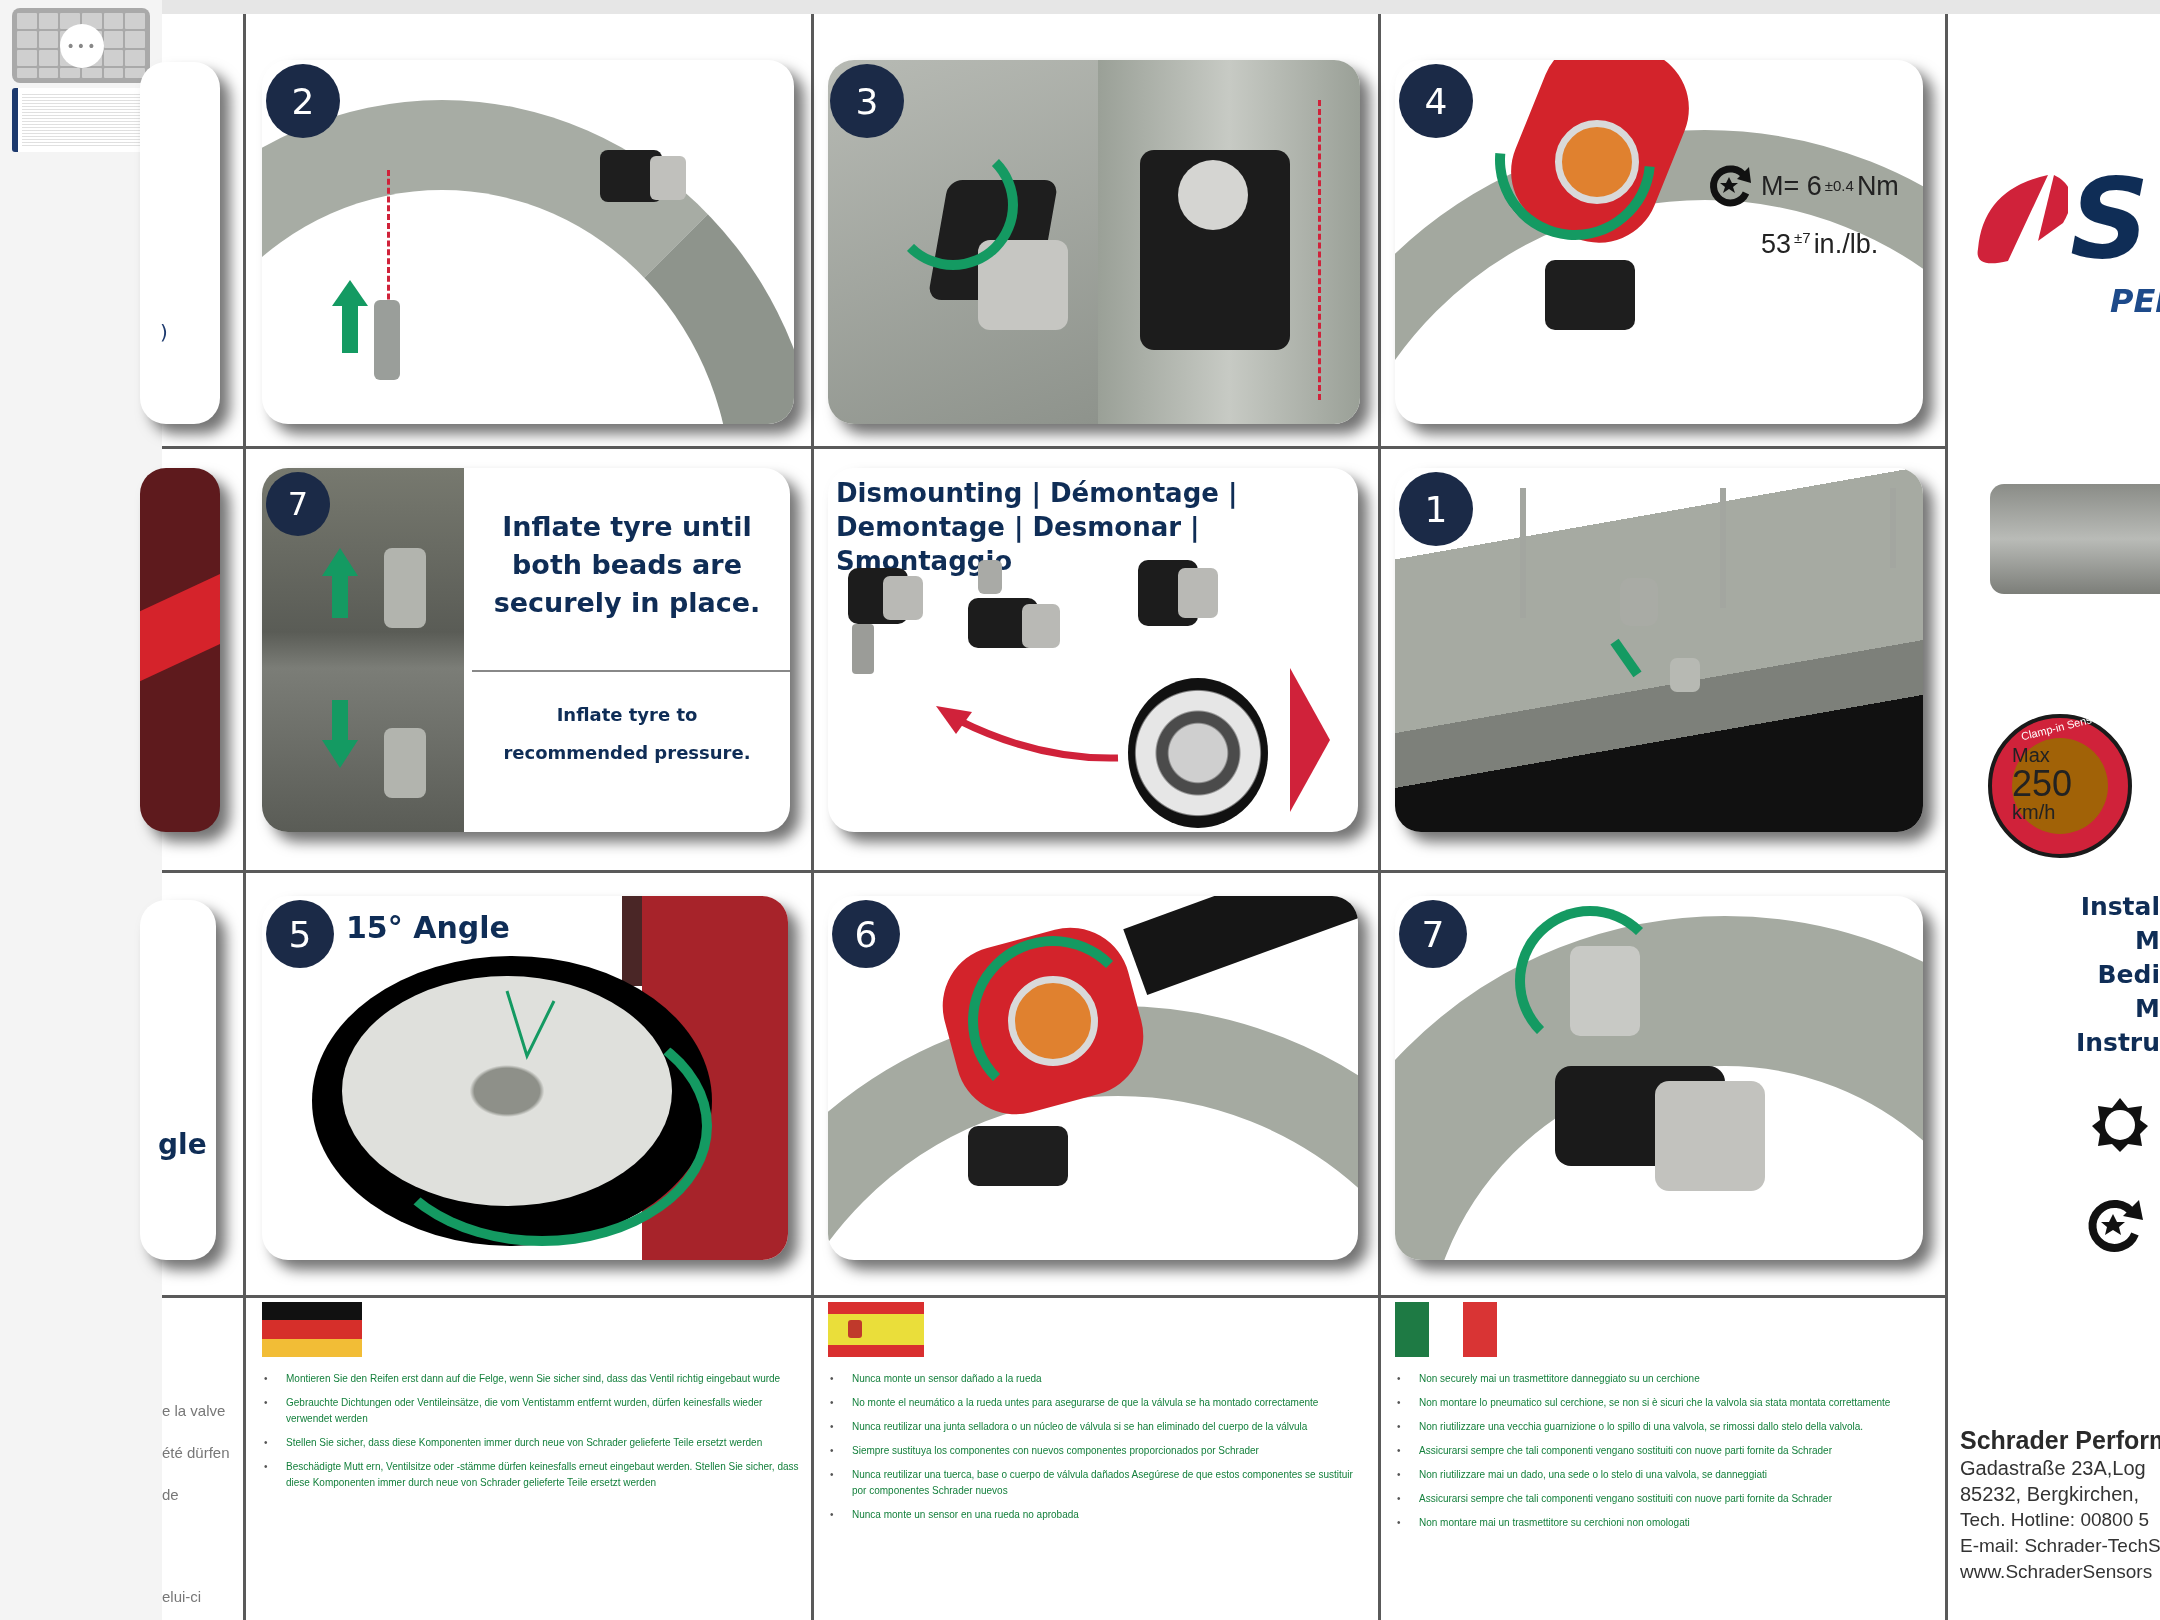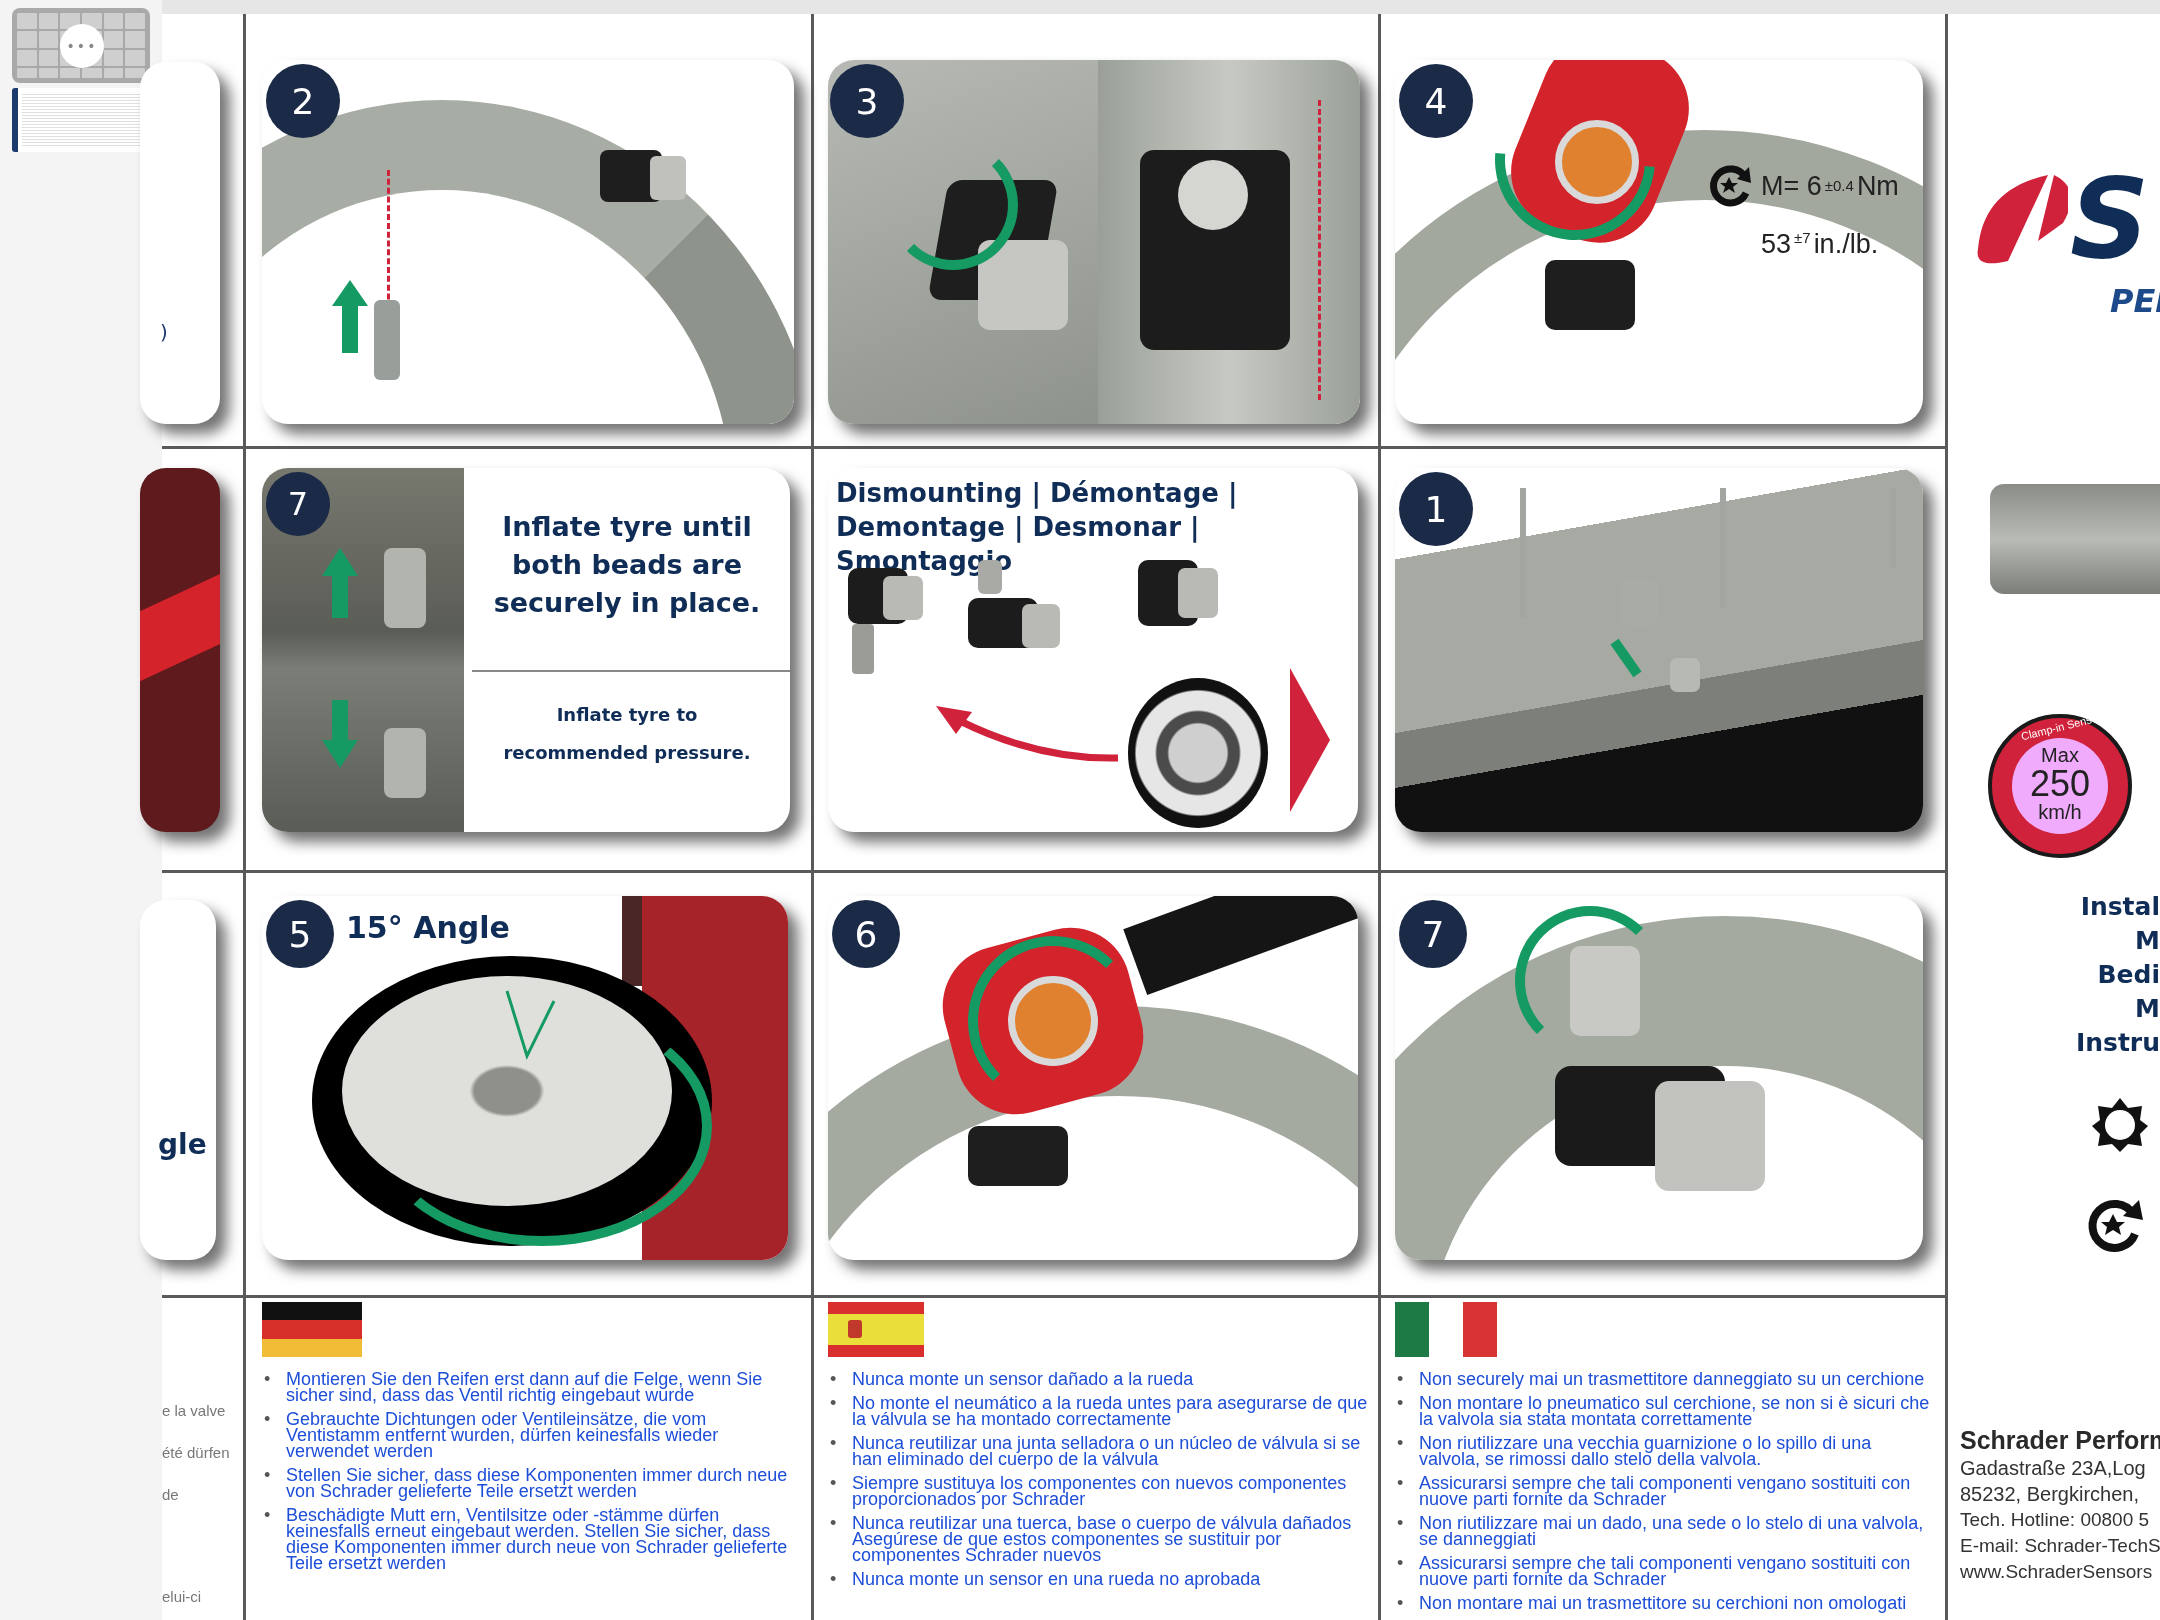--- a/index.html
+++ b/index.html
@@ -27,21 +27,21 @@
            box-shadow: 10px 10px 14px rgba(0,0,0,0.55); }
   .badge { position: absolute; width: 74px; height: 74px; border-radius: 50%; background: #1b2a47;
            color: #fff; font-family: "DejaVu Sans", sans-serif; font-size: 36px; display:flex; align-items:center; justify-content:center; z-index: 3; }
 
   .navy { color: #0f2d56; }
   .title-bold { font-family: "DejaVu Sans", sans-serif; font-weight: bold; }
 
   
   .col { position: absolute; top: 1302px; width: 540px; }
   .flag { position: relative; height: 55px; margin-bottom: 14px; }
-  .bullets { list-style: none; font-family: "Liberation Sans", sans-serif; color: #1d4ed8; font-size: 18px; line-height: 16px; }
+  .bullets { list-style: none; font-family: "Liberation Sans", sans-serif; color: #15803d; font-size: 10px; line-height: 16px; }
   .bullets li { position: relative; padding-left: 24px; margin-bottom: 8px; }
   .bullets li::before { content: "•"; position: absolute; left: 2px; top: 0; color: #555; }
 
   .right-col { position: absolute; left: 1950px; top: 14px; width: 210px; height: 1606px; background:#fff; overflow: hidden; }
 </style>
 </head>
 <body>
 
 <div class="sidebar">
   <div class="thumb thumb1">
@@ -233,21 +233,21 @@
   <svg style="position:absolute;left:18px;top:155px" width="100" height="110">
     <path d="M10 80 Q15 20 80 6 L40 92 Q6 100 10 80 Z" fill="#d0223a"></path>
     <path d="M86 6 Q115 20 95 54 L70 72 Z" fill="#d0223a"></path>
   </svg>
   <div class="title-bold" style="position:absolute;left:120px;top:150px;font-size:110px;font-style:italic;color:#0f2d56;line-height:110px;">S</div>
   <div class="title-bold" style="position:absolute;left:160px;top:268px;font-size:32px;font-style:italic;color:#1d4a8a;">PER</div>
 
   <div style="position:absolute;left:40px;top:470px;width:170px;height:110px;background:linear-gradient(180deg,#8a8c87,#b9bbb7,#7c7e79);border-radius:14px 0 0 14px;"></div>
 
   <div style="position:absolute;left:38px;top:700px;width:144px;height:144px;border-radius:50%;background:#d0223a;border:4px solid #1a1a1a;">
-    <div style="position:absolute;left:20px;top:20px;width:96px;height:96px;border-radius:50%;background:#f0abfc;text-align:center;font-family:'Liberation Sans',sans-serif;color:#222;">
+    <div style="position:absolute;left:20px;top:20px;width:96px;height:96px;border-radius:50%;background:#a16207;text-align:left;font-family:'Liberation Sans',sans-serif;color:#222;">
       <div style="font-size:20px;margin-top:6px">Max</div>
       <div style="font-size:36px;line-height:34px">250</div>
       <div style="font-size:20px">km/h</div>
     </div>
     <div style="position:absolute;left:28px;top:2px;font-size:11px;color:#fff;transform:rotate(-14deg);font-family:'Liberation Sans',sans-serif;">Clamp-in Sensors</div>
   </div>
 
   <div class="title-bold navy" style="position:absolute;left:0;top:876px;width:210px;text-align:right;font-size:25px;line-height:34px;">
     <div>Instal</div>
     <div>M</div>

